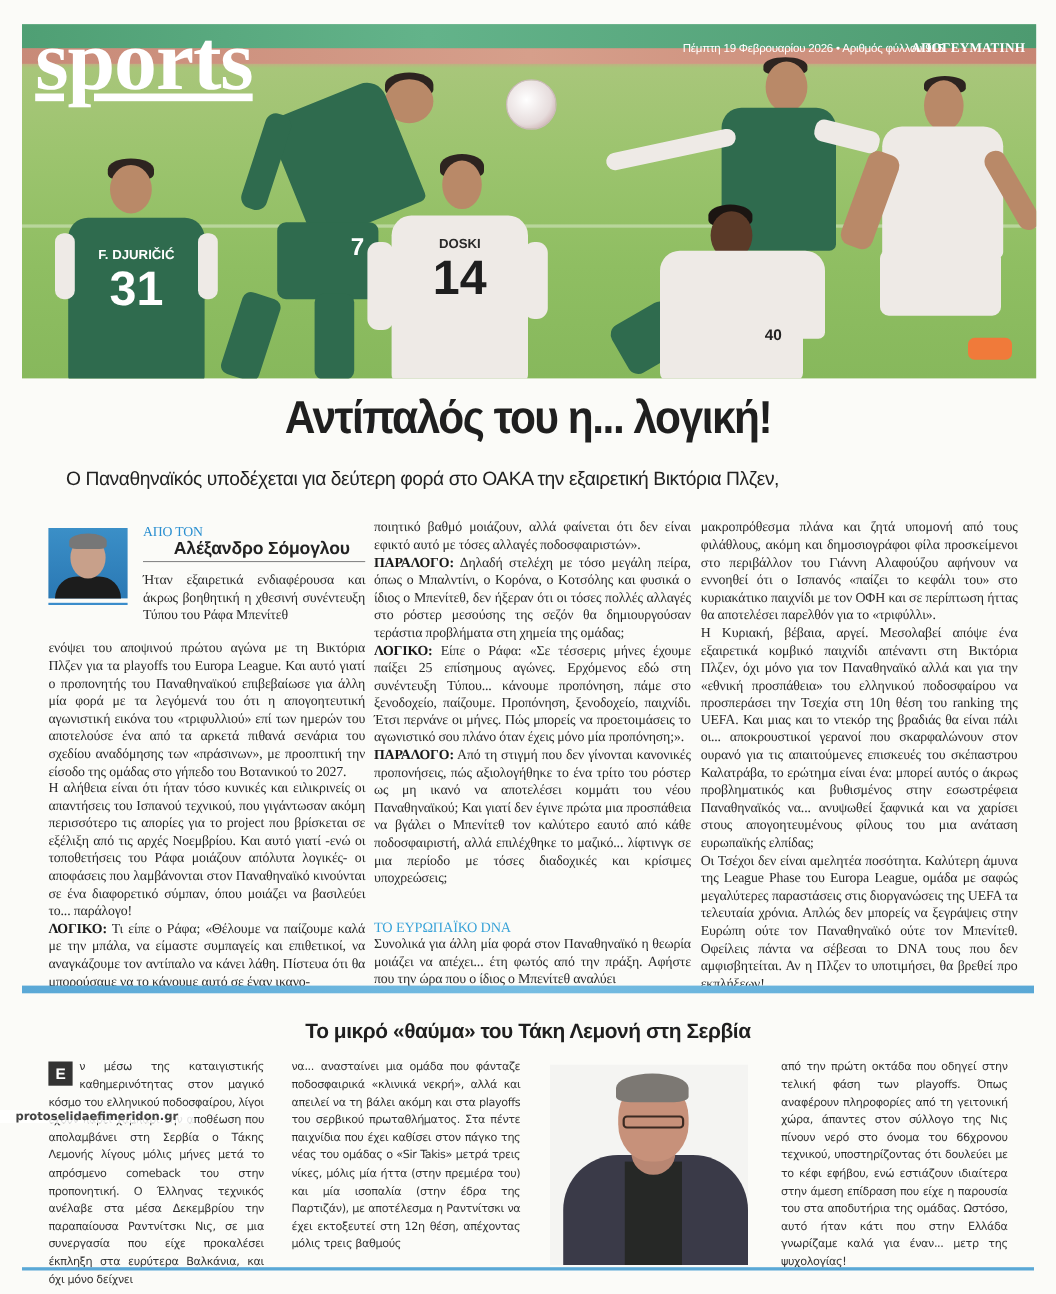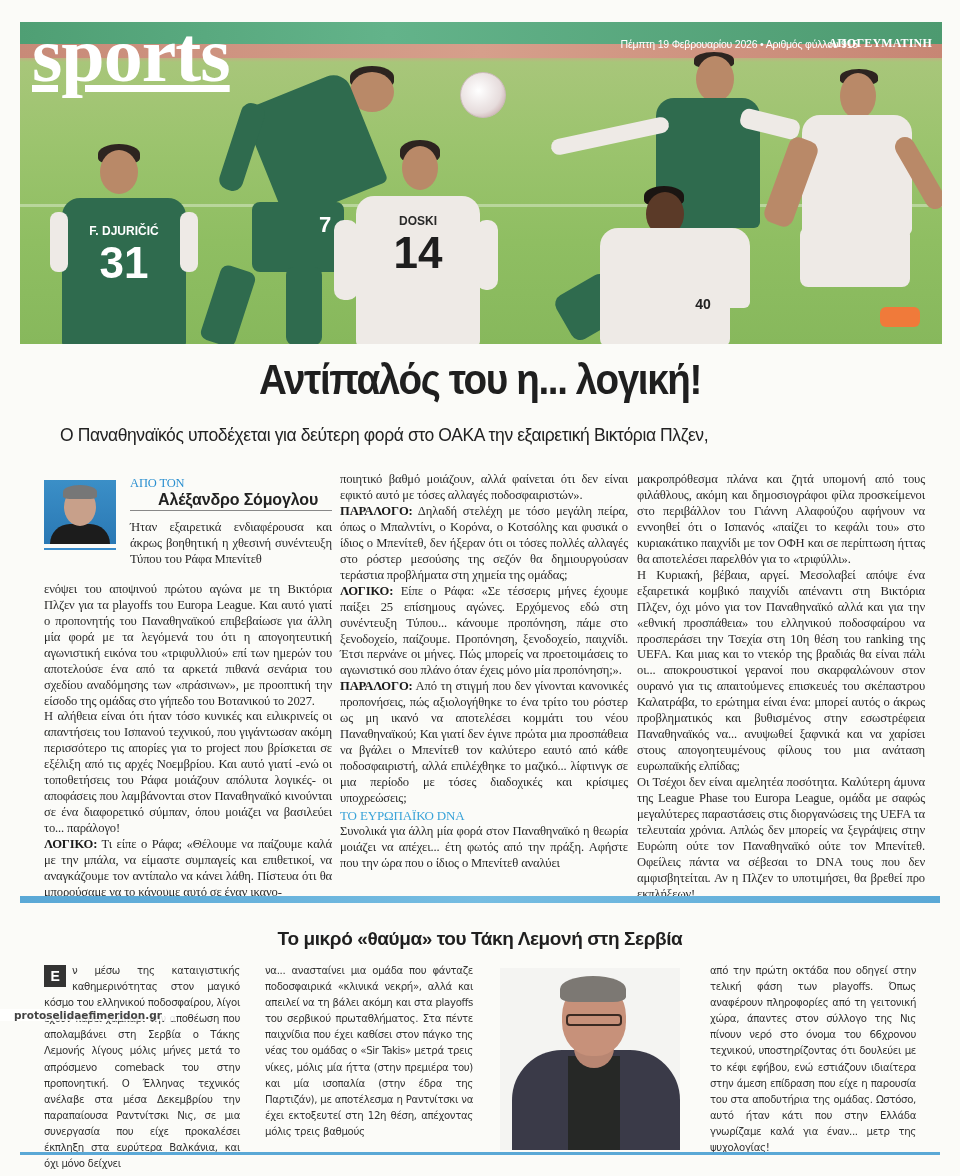--- a/index.html
+++ b/index.html
@@ -96,21 +96,21 @@
       font-family: "Liberation Serif", serif; font-size: 12.5px;
     }
     .author-name {
       position: absolute; left: 86px; top: 20px;
       font-family: "Liberation Sans", sans-serif; font-size: 16px; font-weight: bold; color: #222; margin-left: 28px;
     }
     .author-rule { position: absolute; left: 86px; top: 38px; width: 202px; height: 1px; background: #888; }
     .intro-wrap { margin-top: -32px; }
     .intro-indent { display: block; padding-left: 86px; }
     .section-head {
-      display: block; margin-top: 1px; color: #3aa3d8;
+      display: block; margin-top: 28px; color: #3aa3d8;
       font-family: "Liberation Serif", serif; font-size: 13px;
     }
 
     
     .blue-bar {
       position: absolute; left: 20px; top: 896px; width: 920px; height: 7px;
       background: linear-gradient(90deg, #5aa8d6, #76bde2 50%, #5aa8d6);
     }
 
     

